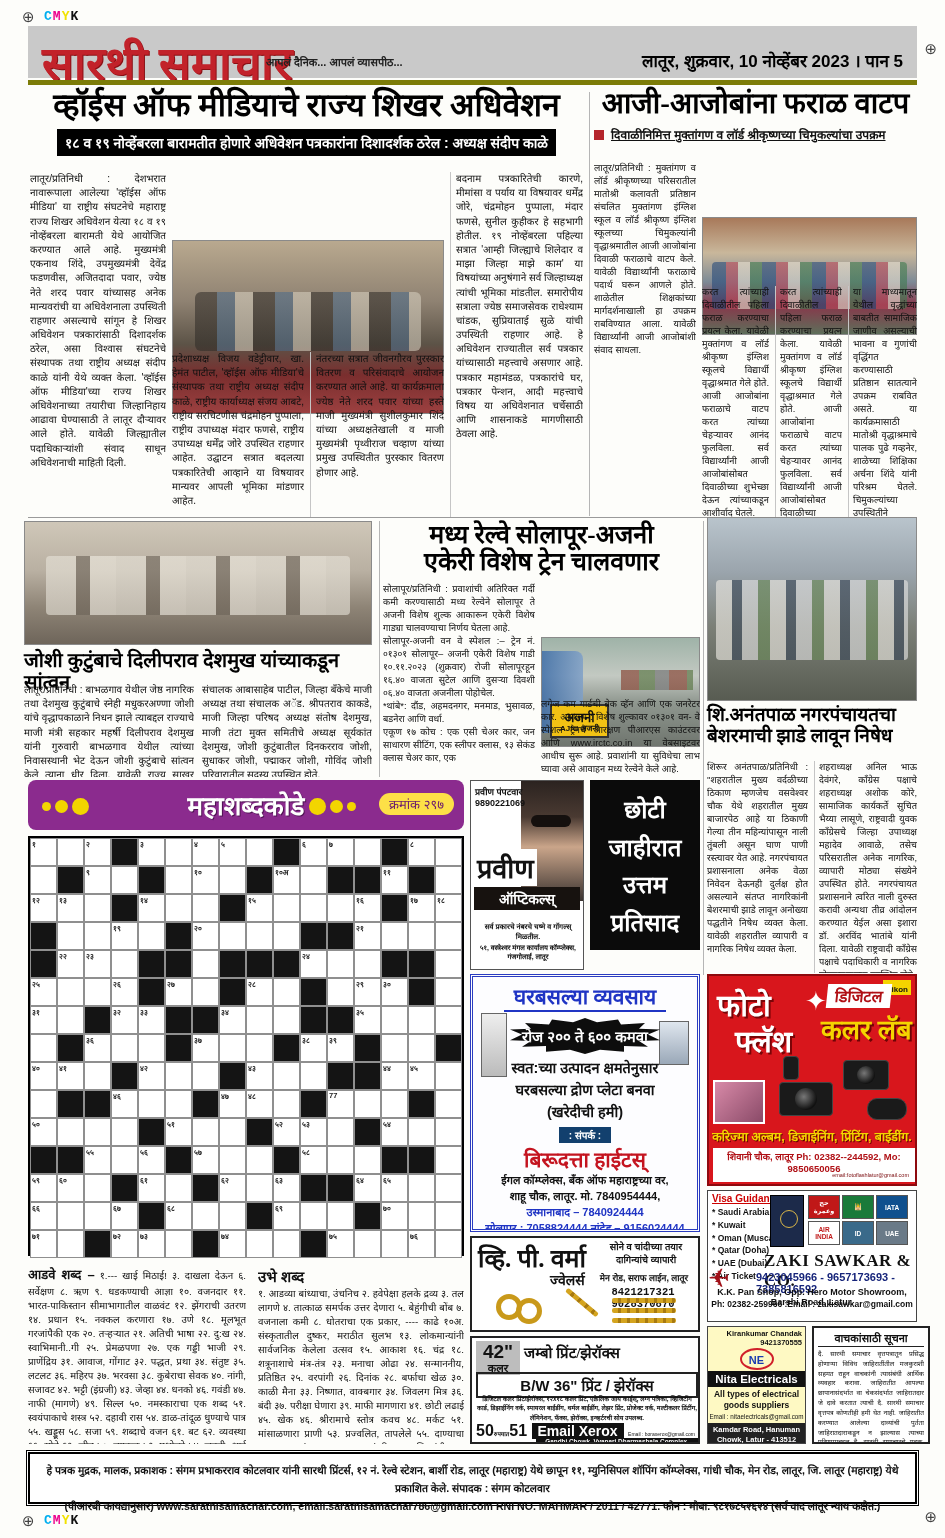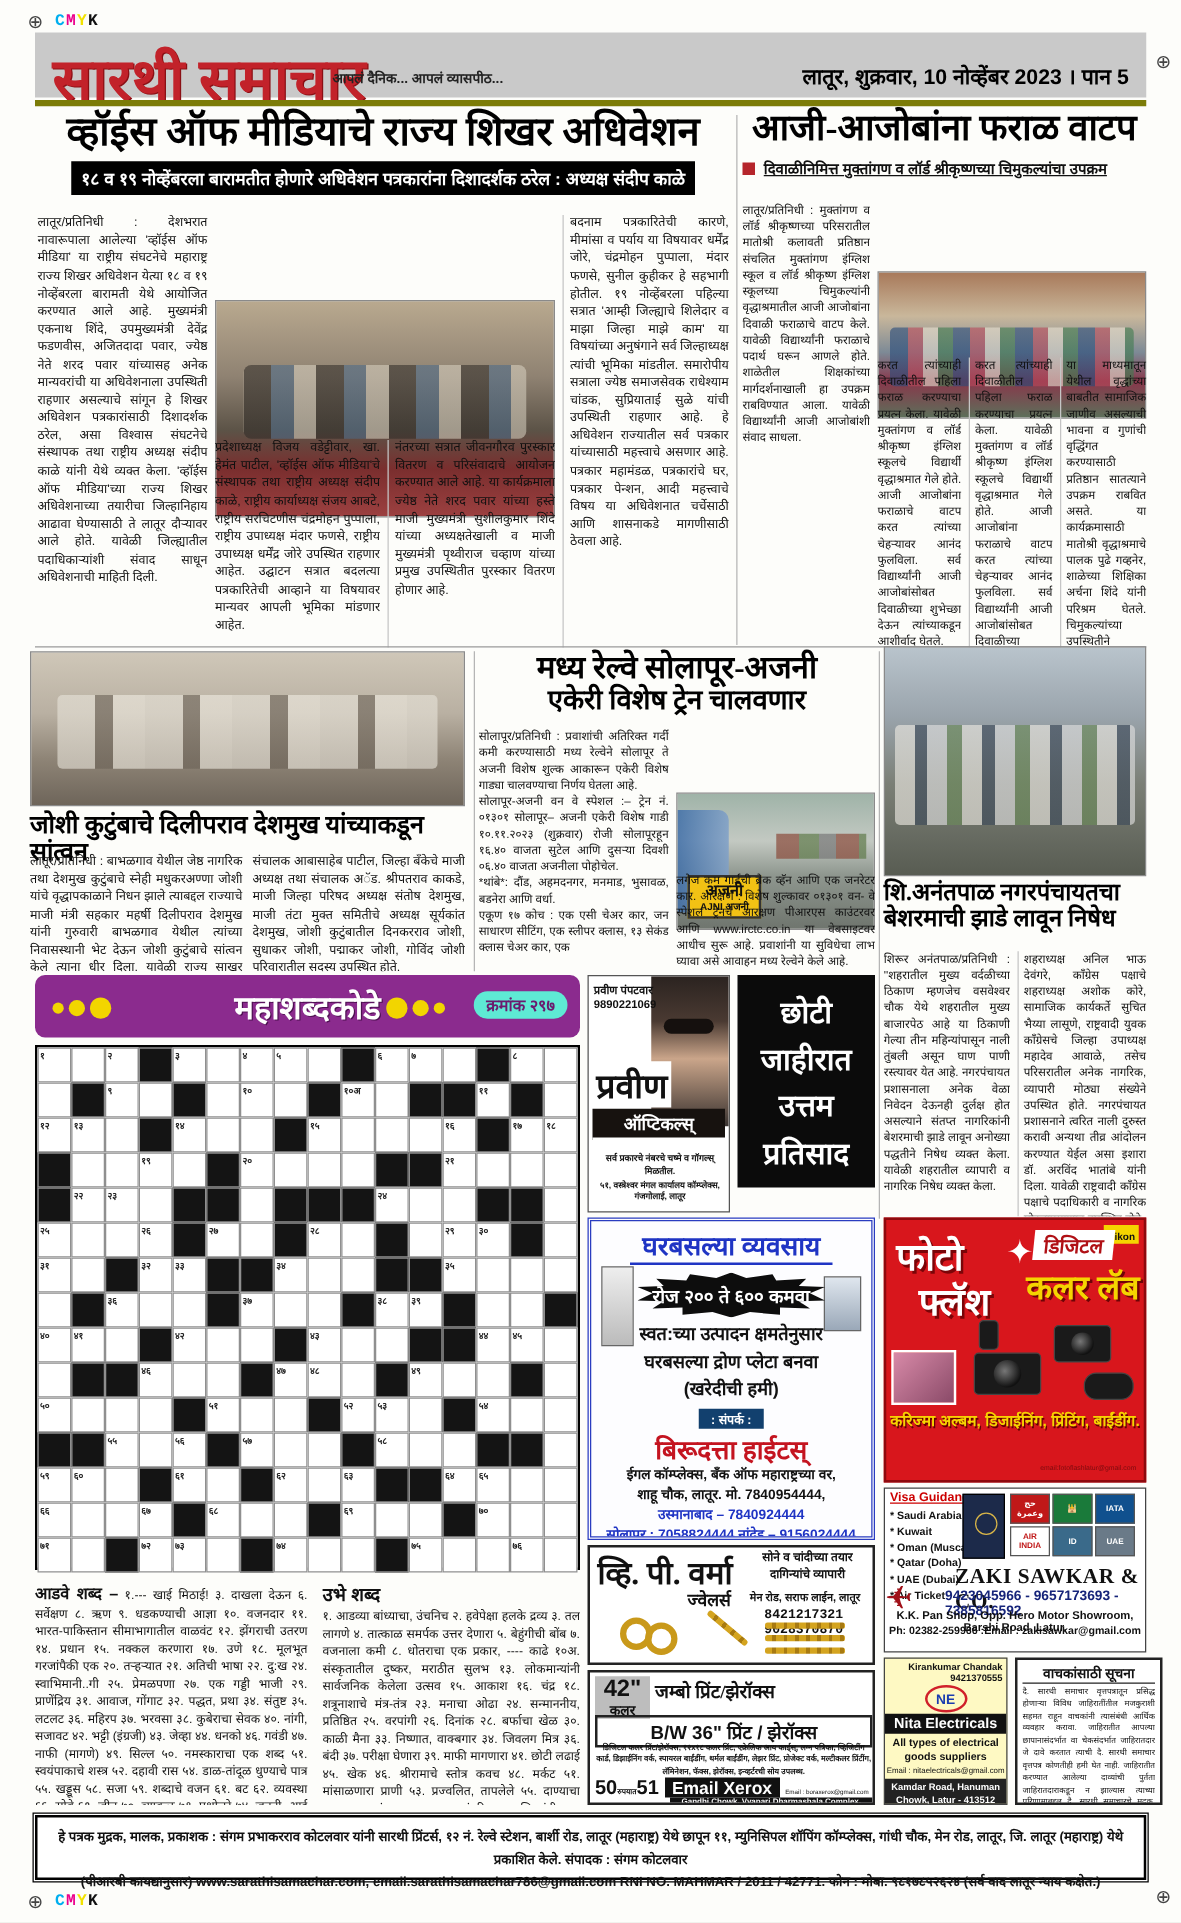--- a/index.html
+++ b/index.html
@@ -44,21 +44,21 @@
   .ph-street { background:linear-gradient(180deg,#b9c4cc 0%,#9aa4ac 30%,#7b7f76 60%,#585c52 100%); }
   .ph-street:before{content:"";position:absolute;left:4%;top:34%;width:92%;height:44%;background:repeating-linear-gradient(90deg,#e9e6df 0 16px,#3d4a5a 16px 26px,#ddd 26px 42px,#6b8a5a 42px 54px);opacity:.65;border-radius:4px;}
   .board { position:absolute; left:8px; bottom:8px; background:#f2c214; border:2px solid #333; padding:2px 8px; text-align:center; line-height:1.1; }
   .board b { font-size:13px; } .board i { font-style:normal; font-size:8px; font-weight:bold; display:block; }
 
   
   .xw-banner { position:absolute; left:0; top:0; width:436px; height:50px; background:#8b2b8e; border-radius:8px; }
   .xw-title { position:absolute; left:50%; top:7px; transform:translateX(-50%); color:#fff; font-size:26px; font-weight:bold; font-family:"Liberation Serif","DejaVu Serif",serif; text-shadow:1px 1px 0 #4c1050; }
   .xw-dots { position:absolute; top:18px; display:flex; gap:4px; align-items:center; }
   .xw-dots span { background:#f2d500; border-radius:50%; display:inline-block; }
-  .xw-num-pill { position:absolute; right:10px; top:13px; background:#5eead4; color:#6b1a6e; font-weight:bold; font-size:13px; border-radius:12px; padding:2px 10px; }
+  .xw-num-pill { position:absolute; right:10px; top:13px; background:#fde047; color:#6b1a6e; font-weight:normal; font-size:13px; border-radius:12px; padding:2px 10px; }
   .xw-grid { position:absolute; left:0; top:56px; width:436px; height:420px; display:grid; grid-template-columns:repeat(16,1fr); grid-auto-rows:28px; border:2px solid #000; background:#fff; }
   .xw-cell { border:1px solid #8f8f8f; position:relative; background:#fff; }
   .xw-black { background:#141414; }
   .xw-num { position:absolute; left:1px; top:0; font-size:7.5px; font-weight:bold; color:#222; }
   .clues { font-size:9.8px; line-height:1.43; text-align:justify; overflow:hidden; }
   .clues b { font-size:13px; }
 
   
   .ad { position:absolute; overflow:hidden; }
   .ad-praveen { border:1px solid #555; background:#fff; }
@@ -196,21 +196,21 @@
     <div class="photo ph-joshi" style="width:348px; height:124px;"></div>
     <div class="headline" style="font-size:20px; margin-top:5px; text-align:left;">जोशी कुटुंबाचे दिलीपराव देशमुख यांच्याकडून सांत्वन</div>
     <div class="coltxt abs" style="left:0; top:162px; width:170px; height:94px;">लातूर/प्रतिनिधी : बाभळगाव येथील जेष्ठ नागरिक तथा देशमुख कुटुंबाचे स्नेही मधुकरअण्णा जोशी यांचे वृद्धापकाळाने निधन झाले त्याबद्दल राज्याचे माजी मंत्री सहकार महर्षी दिलीपराव देशमुख यांनी गुरुवारी बाभळगाव येथील त्यांच्या निवासस्थानी भेट देऊन जोशी कुटुंबाचे सांत्वन केले त्याना धीर दिला. यावेळी राज्य साखर महासंघाचे</div>
     <div class="coltxt abs" style="left:178px; top:162px; width:170px; height:94px;">संचालक आबासाहेब पाटील, जिल्हा बँकेचे माजी अध्यक्ष तथा संचालक अॅड. श्रीपतराव काकडे, माजी जिल्हा परिषद अध्यक्ष संतोष देशमुख, माजी तंटा मुक्त समितीचे अध्यक्ष सूर्यकांत देशमुख, जोशी कुटुंबातील दिनकरराव जोशी, सुधाकर जोशी, पद्माकर जोशी, गोविंद जोशी परिवारातील सदस्य उपस्थित होते.</div>
   </div>
 
   <div class="vline" style="left:379px; top:521px; height:256px;"></div>
 
   <div class="abs" style="left:383px; top:521px; width:317px; height:256px;">
     <div class="headline" style="font-size:25px;">मध्य रेल्वे सोलापूर-अजनी</div>
-    <div class="headline" style="font-size:22px;">एकेरी विशेष ट्रेन चालवणार</div>
+    <div class="headline" style="font-size:25px;">एकेरी विशेष ट्रेन चालवणार</div>
     <div class="coltxt-sm abs" style="left:0; top:62px; width:152px; height:194px;">
       <p>सोलापूर/प्रतिनिधी : प्रवाशांची अतिरिक्त गर्दी कमी करण्यासाठी मध्य रेल्वेने सोलापूर ते अजनी विशेष शुल्क आकारून एकेरी विशेष गाड्या चालवण्याचा निर्णय घेतला आहे.</p>
       <p>सोलापूर-अजनी वन वे स्पेशल :– ट्रेन नं. ०१३०१ सोलापूर– अजनी एकेरी विशेष गाडी १०.११.२०२३ (शुक्रवार) रोजी सोलापूरहून १६.४० वाजता सुटेल आणि दुसऱ्या दिवशी ०६.४० वाजता अजनीला पोहोचेल.</p>
       <p>*थांबे*: दौंड, अहमदनगर, मनमाड, भुसावळ, बडनेरा आणि वर्धा.</p>
       <p>एकूण १७ कोच : एक एसी चेअर कार, जन साधारण सीटिंग, एक स्लीपर क्लास, १३ सेकंड क्लास चेअर कार, एक</p>
     </div>
     <div class="photo ph-train abs" style="left:158px; top:62px; width:159px; height:110px;">
       <div class="board"><b>अजनी</b><i>AJNI  अजनी</i></div>
     </div>
     <div class="coltxt-sm abs" style="left:158px; top:177px; width:159px; height:79px;">लगेज कम गार्डची ब्रेक व्हॅन आणि एक जनरेटर कार. आरक्षण : विशेष शुल्कावर ०१३०१ वन- वे स्पेशल ट्रेनचे आरक्षण पीआरएस काउंटरवर आणि www.irctc.co.in या वेबसाइटवर आधीच सुरू आहे. प्रवाशांनी या सुविधेचा लाभ घ्यावा असे आवाहन मध्य रेल्वेने केले आहे.</div>
@@ -489,21 +489,21 @@
         <div class="xw-cell xw-black"></div>
         <div class="xw-cell">
           <span class="xw-num">४७</span>
         </div>
         <div class="xw-cell">
           <span class="xw-num">४८</span>
         </div>
         <div class="xw-cell"></div>
         <div class="xw-cell xw-black"></div>
         <div class="xw-cell">
-          <span class="xw-num">४९</span>
+          <span class="xw-num">77</span>
         </div>
         <div class="xw-cell"></div>
         <div class="xw-cell"></div>
         <div class="xw-cell xw-black"></div>
         <div class="xw-cell"></div>
         <div class="xw-cell">
           <span class="xw-num">५०</span>
         </div>
         <div class="xw-cell"></div>
         <div class="xw-cell"></div>
@@ -684,20 +684,21 @@
     <div class="fl-cams">
       <div class="fl-cam" style="left:62px; top:28px; width:54px; height:34px;"></div>
       <div class="fl-lens" style="left:78px; top:34px; width:22px; height:22px;"></div>
       <div class="fl-cam" style="left:126px; top:6px; width:46px; height:30px;"></div>
       <div class="fl-lens" style="left:140px; top:12px; width:18px; height:18px;"></div>
       <div class="fl-cam" style="left:150px; top:44px; width:40px; height:22px; border-radius:10px;"></div>
       <div class="fl-cam" style="left:66px; top:2px; width:16px; height:24px;"></div>
     </div>
     <div class="fl-album"></div>
     <div class="fl-line">करिज्मा अल्बम, डिजाईनिंग, प्रिंटिंग, बाईंडींग.</div>
+    <div class="fl-addr">शिवानी चौक, लातूर Ph: 02382--244592, Mo: 9850650056</div>
     <div class="fl-email">email:fotoflashlatur@gmail.com</div>
   </div>
 
   <div class="ad ad-zaki" style="left:707px; top:1190px; width:210px; height:132px;">
     <div class="zk-visa">Visa Guidance</div>
     <div class="zk-list">
       <div>* Saudi Arabia</div>
       <div>* Kuwait</div>
       <div>* Oman (Muscat)</div>
       <div>* Qatar (Doha)</div>

